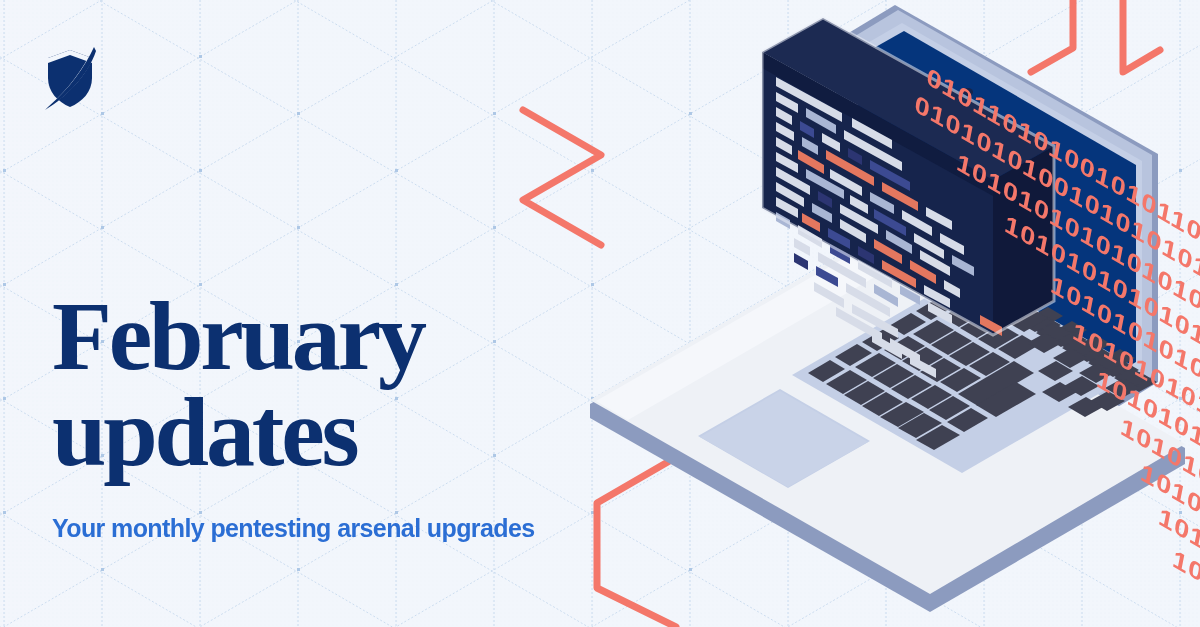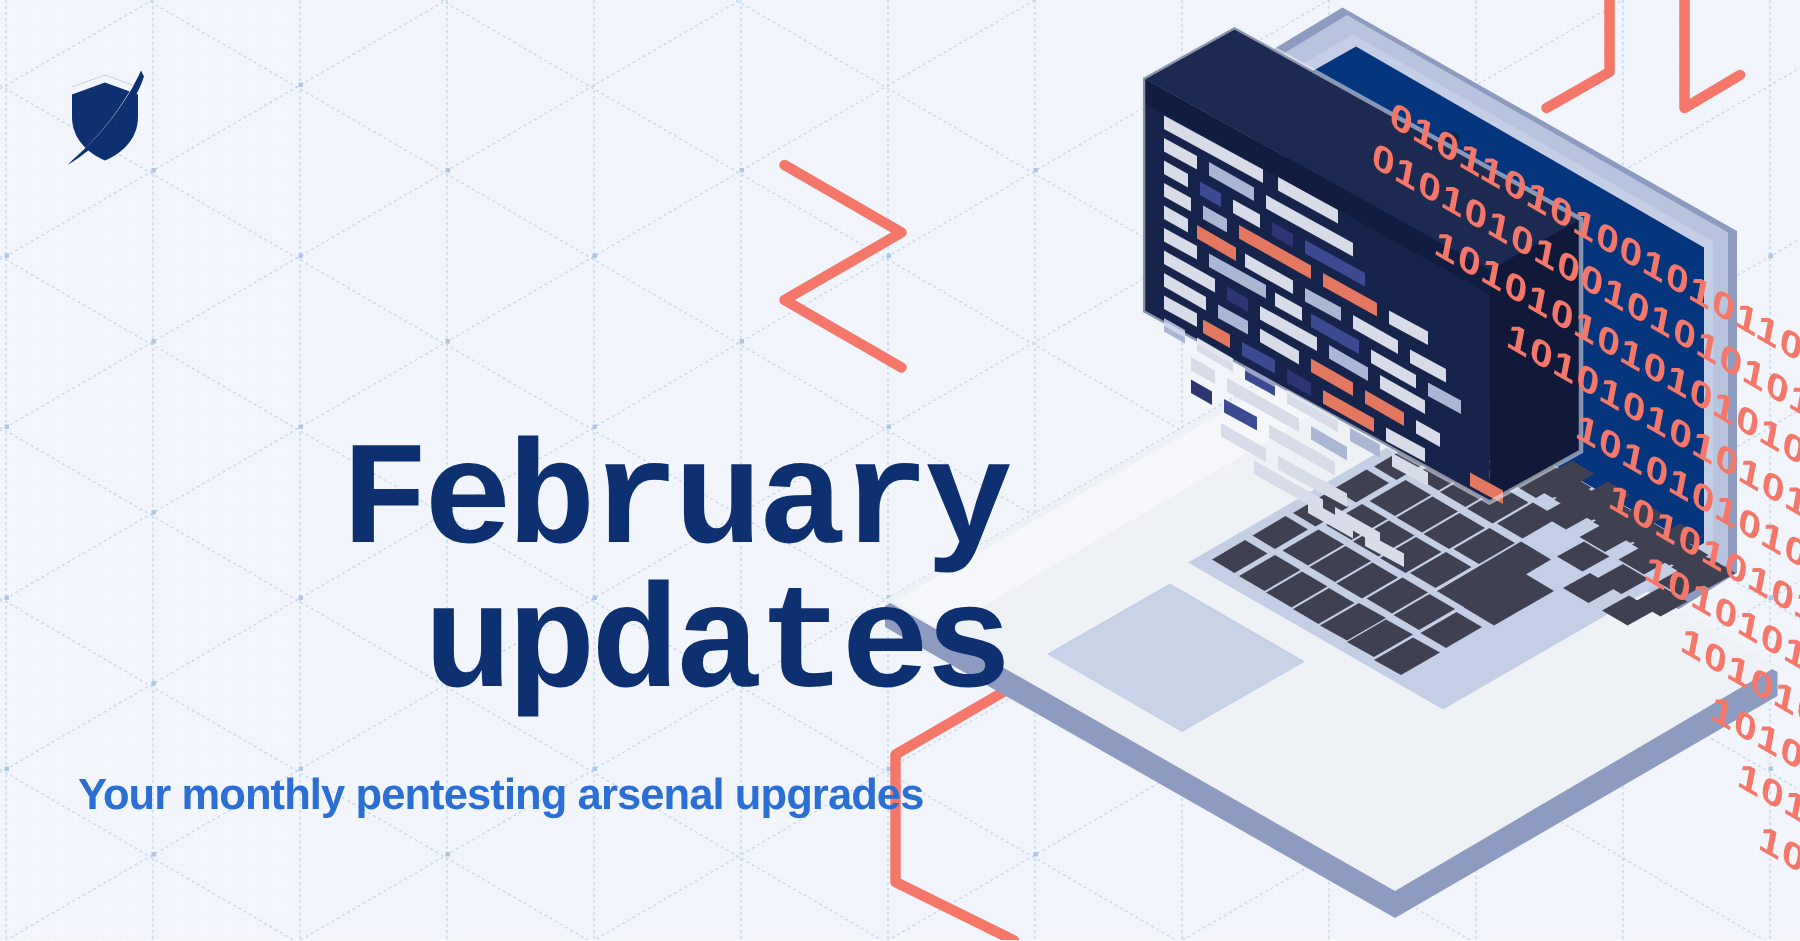--- a/index.html
+++ b/index.html
@@ -48,35 +48,34 @@
   
   .text-block {
     position: absolute;
     left: 52px;
     top: 288px;
     z-index: 6;
     width: 620px;
   }
   .headline {
     margin: 0;
-    font-family: Liberation Mono, monospace;
+    font-family: Liberation Serif, serif;
     font-weight: bold;
     font-size: 98px;
     line-height: 0.98;
     letter-spacing: -3.2px;
     color: #0C3070;
     white-space: pre-line;
-    text-align: right;
   }
   .subhead {
     margin: 0;
     padding-top: 34px;
     font-family: "Liberation Sans", sans-serif;
     font-weight: bold;
-    font-size: 29px;
+    font-size: 25px;
     letter-spacing: -0.6px;
     color: #2B6ED4;
   }
 
   
   .illustration {
     position: absolute;
     left: 580px;
     top: 0px;
     width: 620px;

